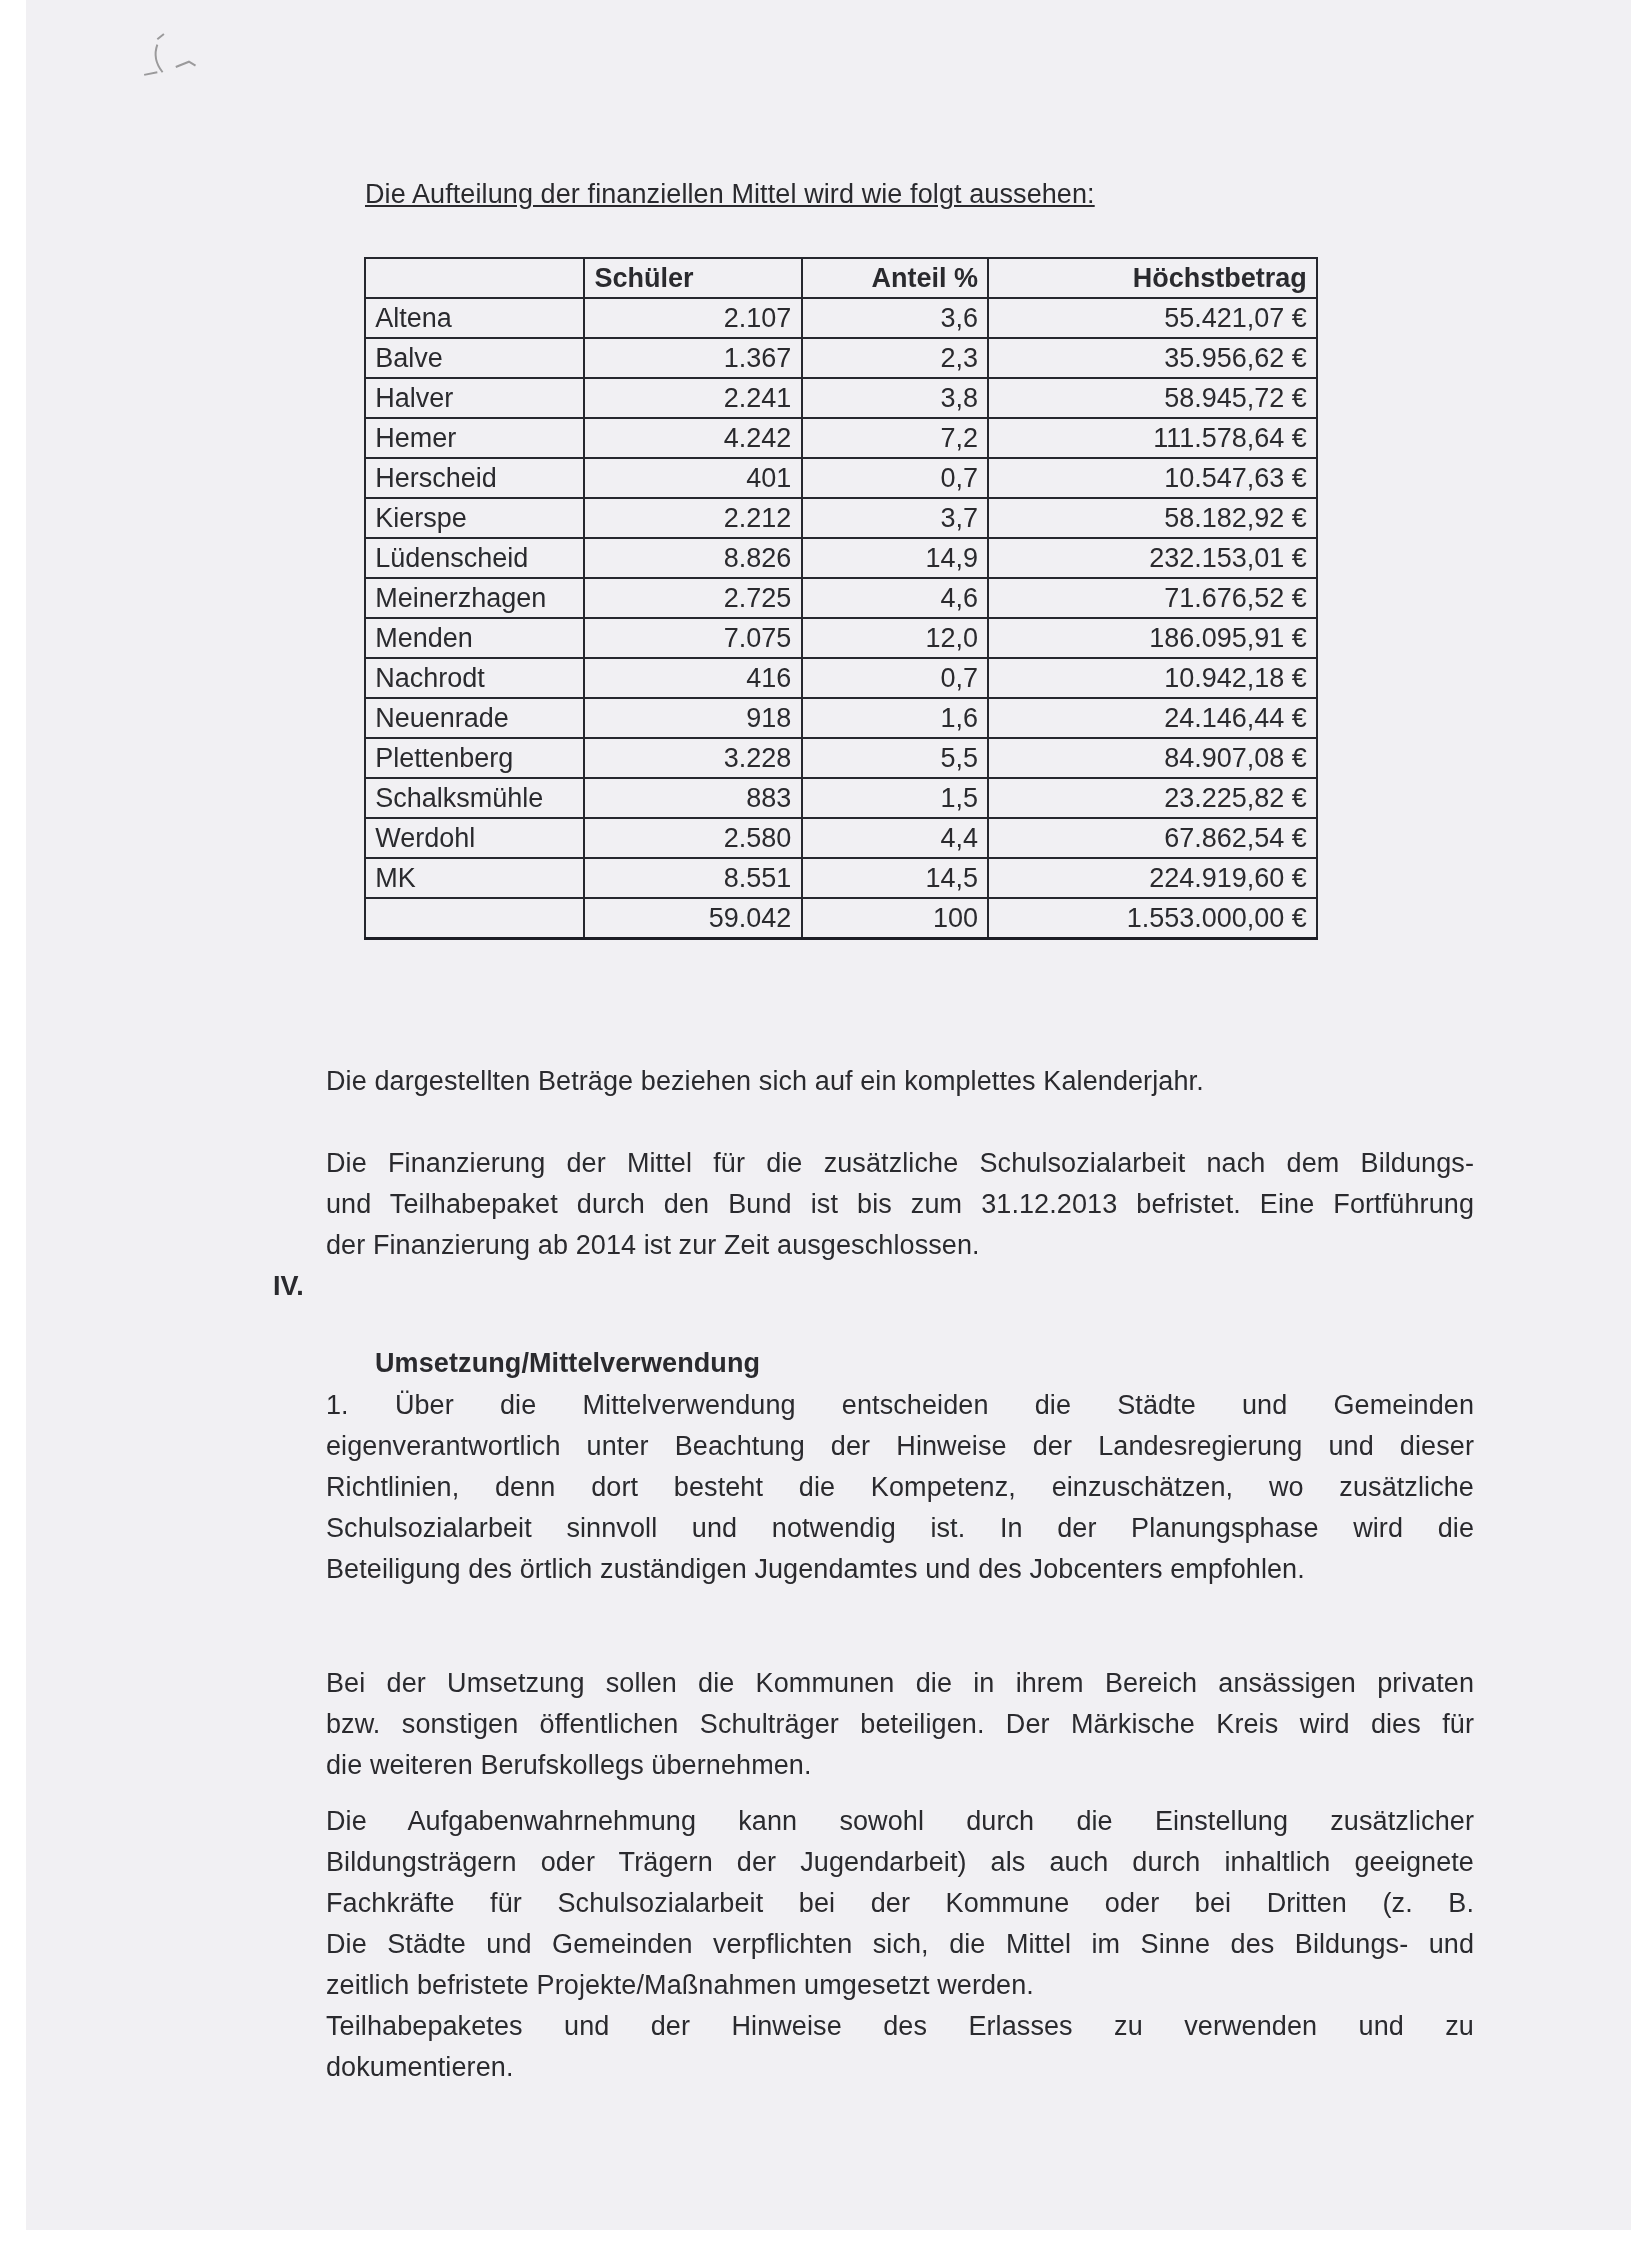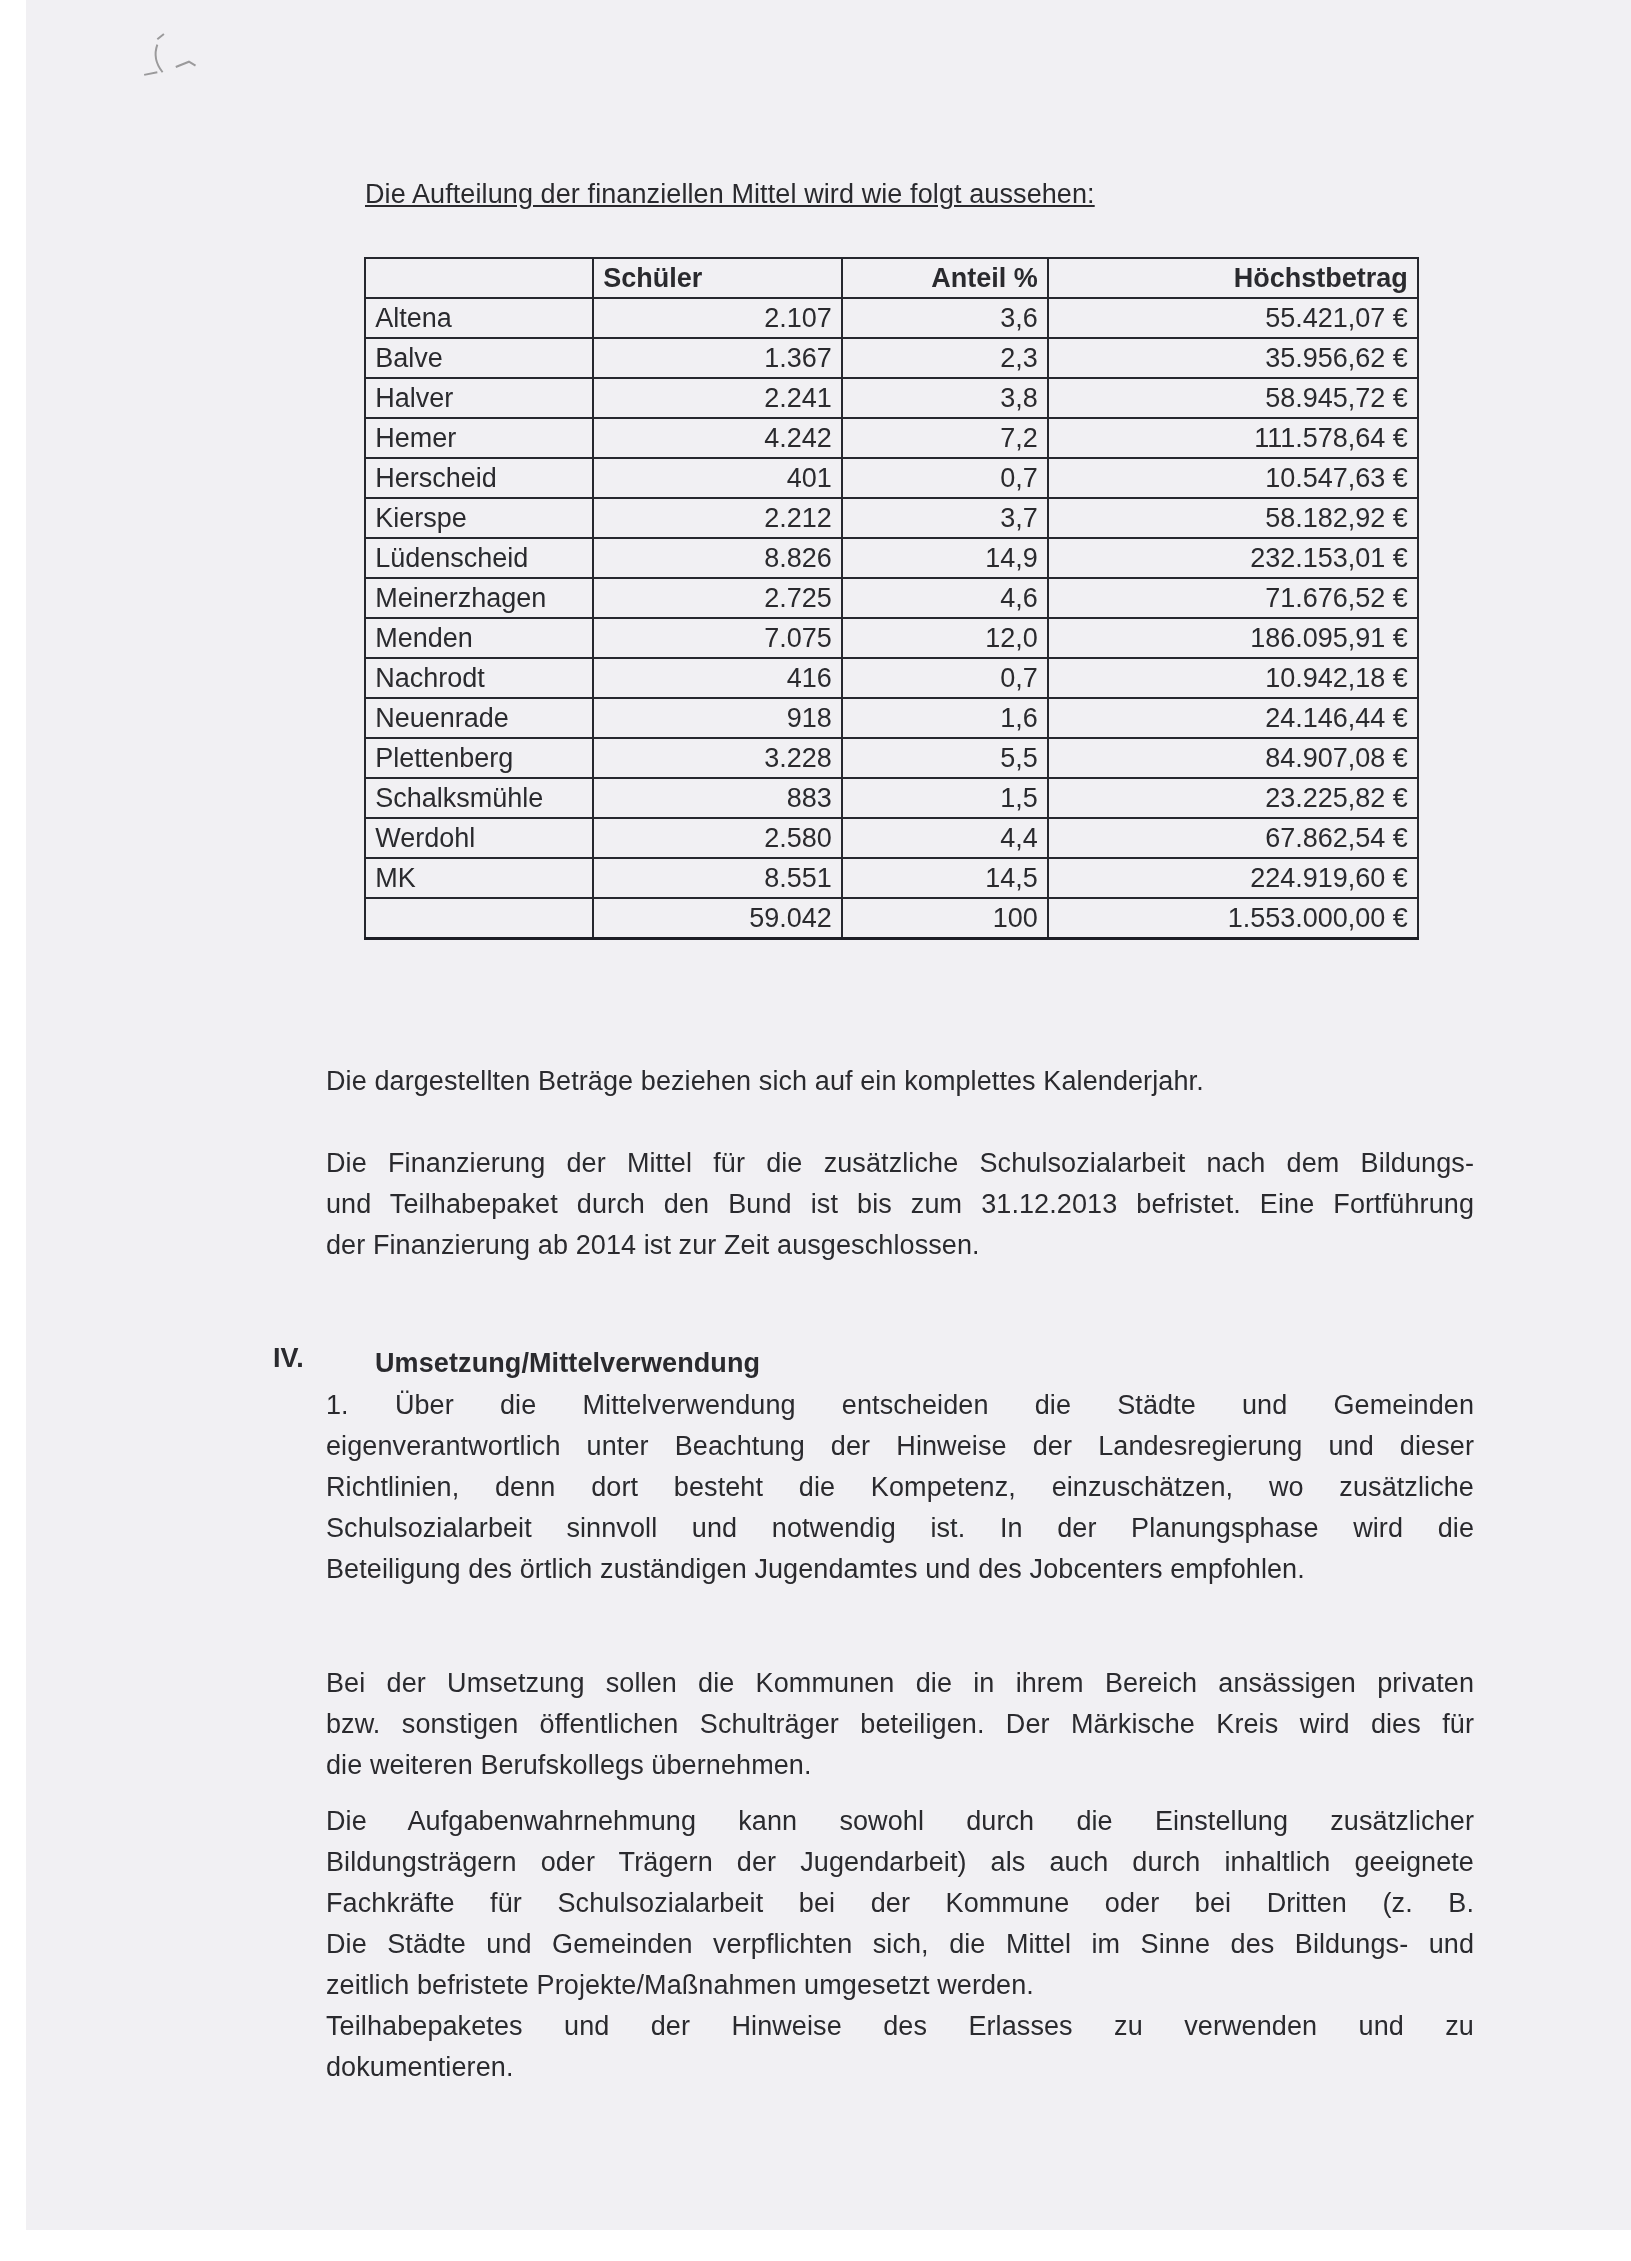--- a/index.html
+++ b/index.html
@@ -19,40 +19,40 @@
     }
     .p {
       position: absolute; font-size: 27px; line-height: 41px; margin: 0;
       letter-spacing: 0.1px;
     }
     .justify { text-align: justify; text-align-last: justify; }
     .lastline { text-align: left; text-align-last: left; }
     #intro { left: 365px; top: 174px; text-decoration: underline; }
 
     table.alloc {
-      position: absolute; left: 364px; top: 257px; width: 1055px;
+      position: absolute; left: 364px; top: 257px; width: 954px;
       border-collapse: collapse; font-size: 27px;
     }
     table.alloc td, table.alloc th {
       border: 2px solid #26272e; height: 38px; padding: 0 9.2px; line-height: 38px;
       vertical-align: bottom; white-space: nowrap;
     }
     table.alloc th { font-weight: bold; height: 38px; }
     table.alloc col.c0 { width: 237px; }
     table.alloc col.c1 { width: 280px; }
     table.alloc col.c2 { width: 225px; }
     table.alloc col.c3 { width: 411px; }
     .l { text-align: left; }
     .r { text-align: right; }
     table.alloc tr.total td { border-bottom: 3.3px solid #1d1e25; }
 
     #note1 { left: 326px; top: 1061px; }
     #para-fin { left: 326px; top: 1143px; width: 1148px; }
 
-    #sec-num { left: 273px; top: 1338px; font-weight: bold; }
+    #sec-num { left: 273px; top: 1266px; font-weight: bold; }
     #sec-title { left: 375px; top: 1343px; font-weight: bold; }
     #para-1 { left: 326px; top: 1385px; width: 1148px; }
     #para-2 { left: 326px; top: 1663px; width: 1148px; }
     #para-3 { left: 326px; top: 1801px; width: 1148px; }
     .line { display: block; }
   </style>
 </head>
 <body>
 
 <div class="sheet">

